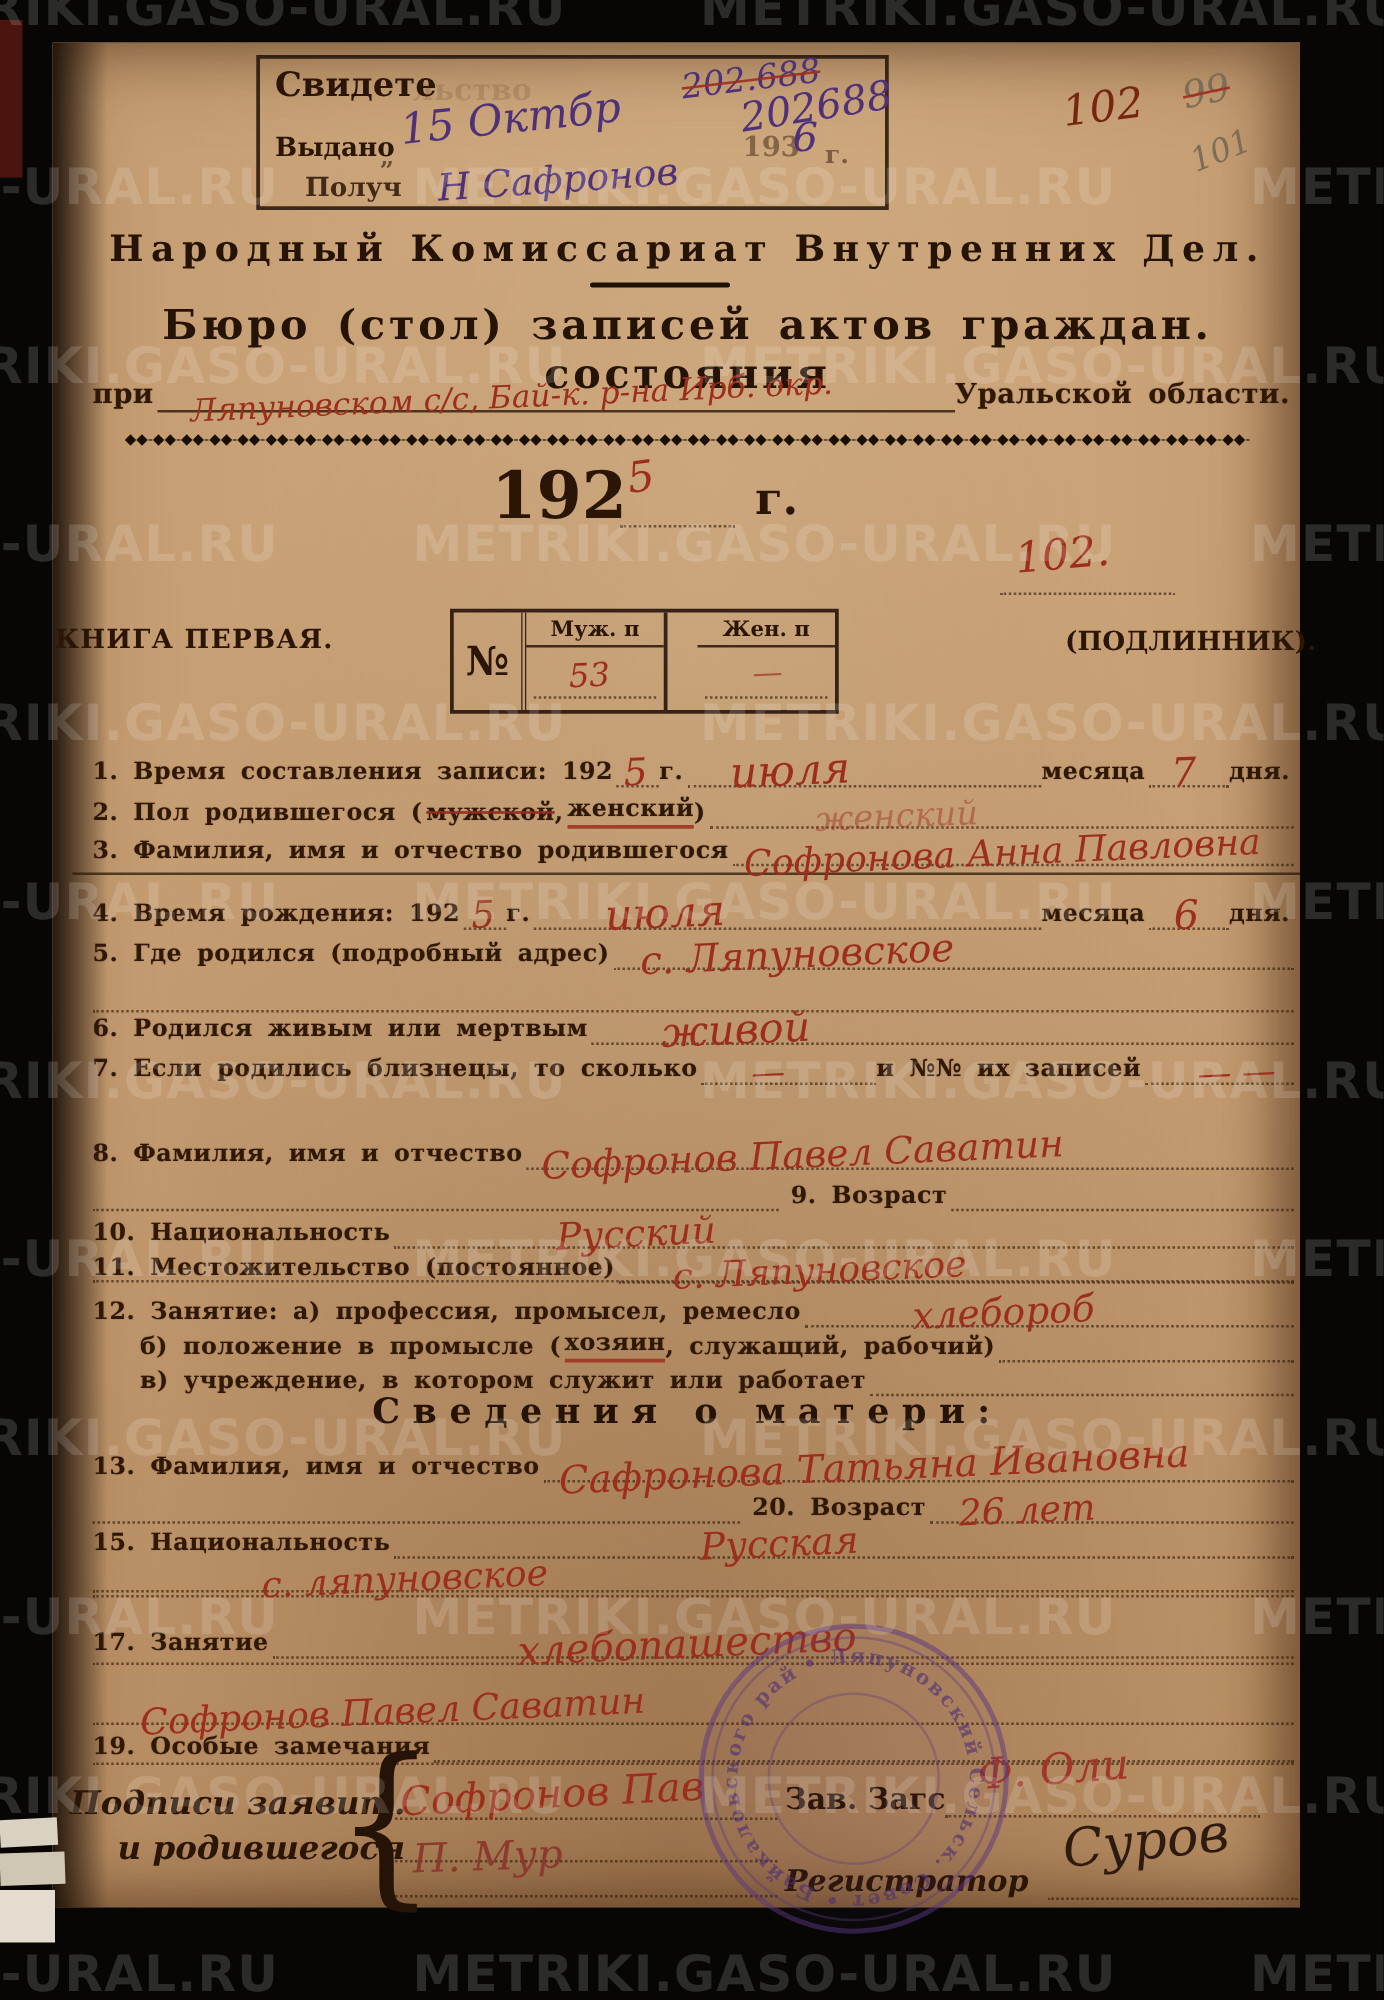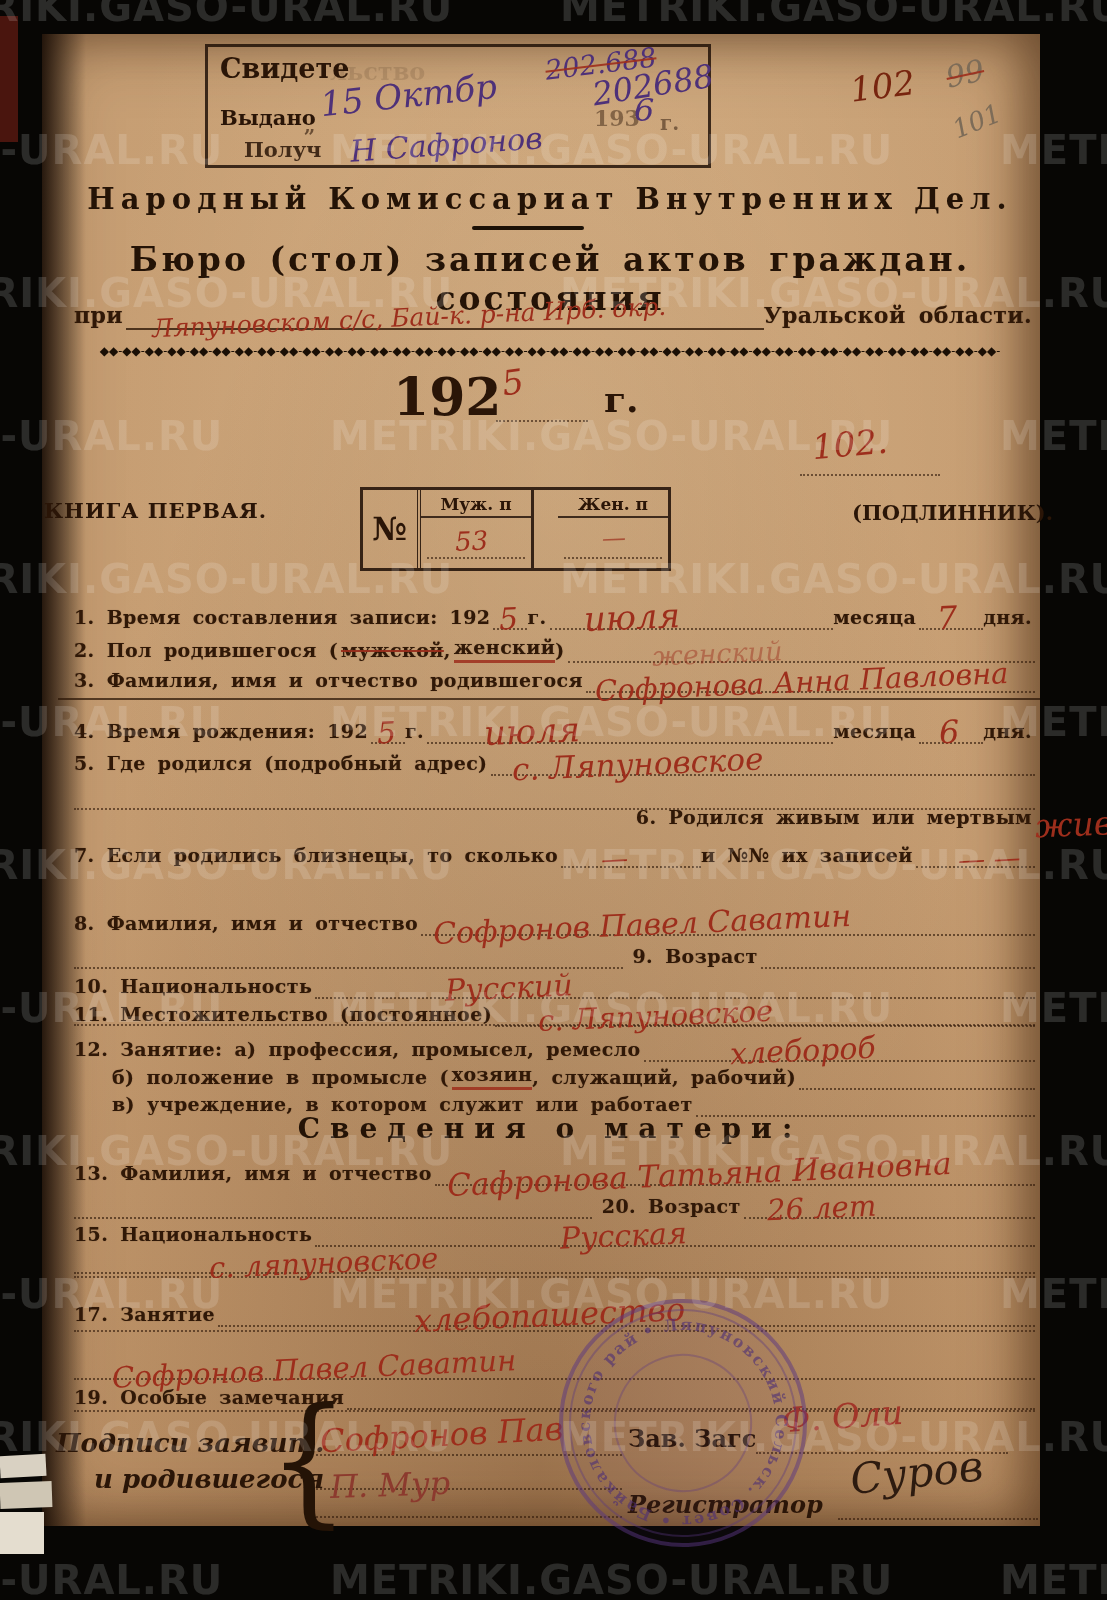--- a/index.html
+++ b/index.html
@@ -168,21 +168,21 @@
 
   <div class="row" style="top:746px;">
     <span class="lbl">5. Где родился (подробный адрес)</span>
     <span class="fill">
         <span class="hw" style="left:4%;font-size:31px;">с. Ляпуновское</span>
       </span>
   </div>
 
   <div class="dotline" style="left:74px;top:808px;width:961px;"></div>
 
-  <div class="row" style="top:806px;flex-direction:column;">
+  <div class="row" style="top:806px;">
     <span class="lbl">6. Родился живым или мертвым</span>
     <span class="fill">
         <span class="hw" style="left:10%;font-size:33px;">живой</span>
       </span>
   </div>
 
   <div class="row" style="top:838px;">
     <span class="lbl">7. Если родились близнецы, то сколько</span>
     <span class="slot" style="width:140px;">
         <span class="hw" style="left:40px;">—</span>

